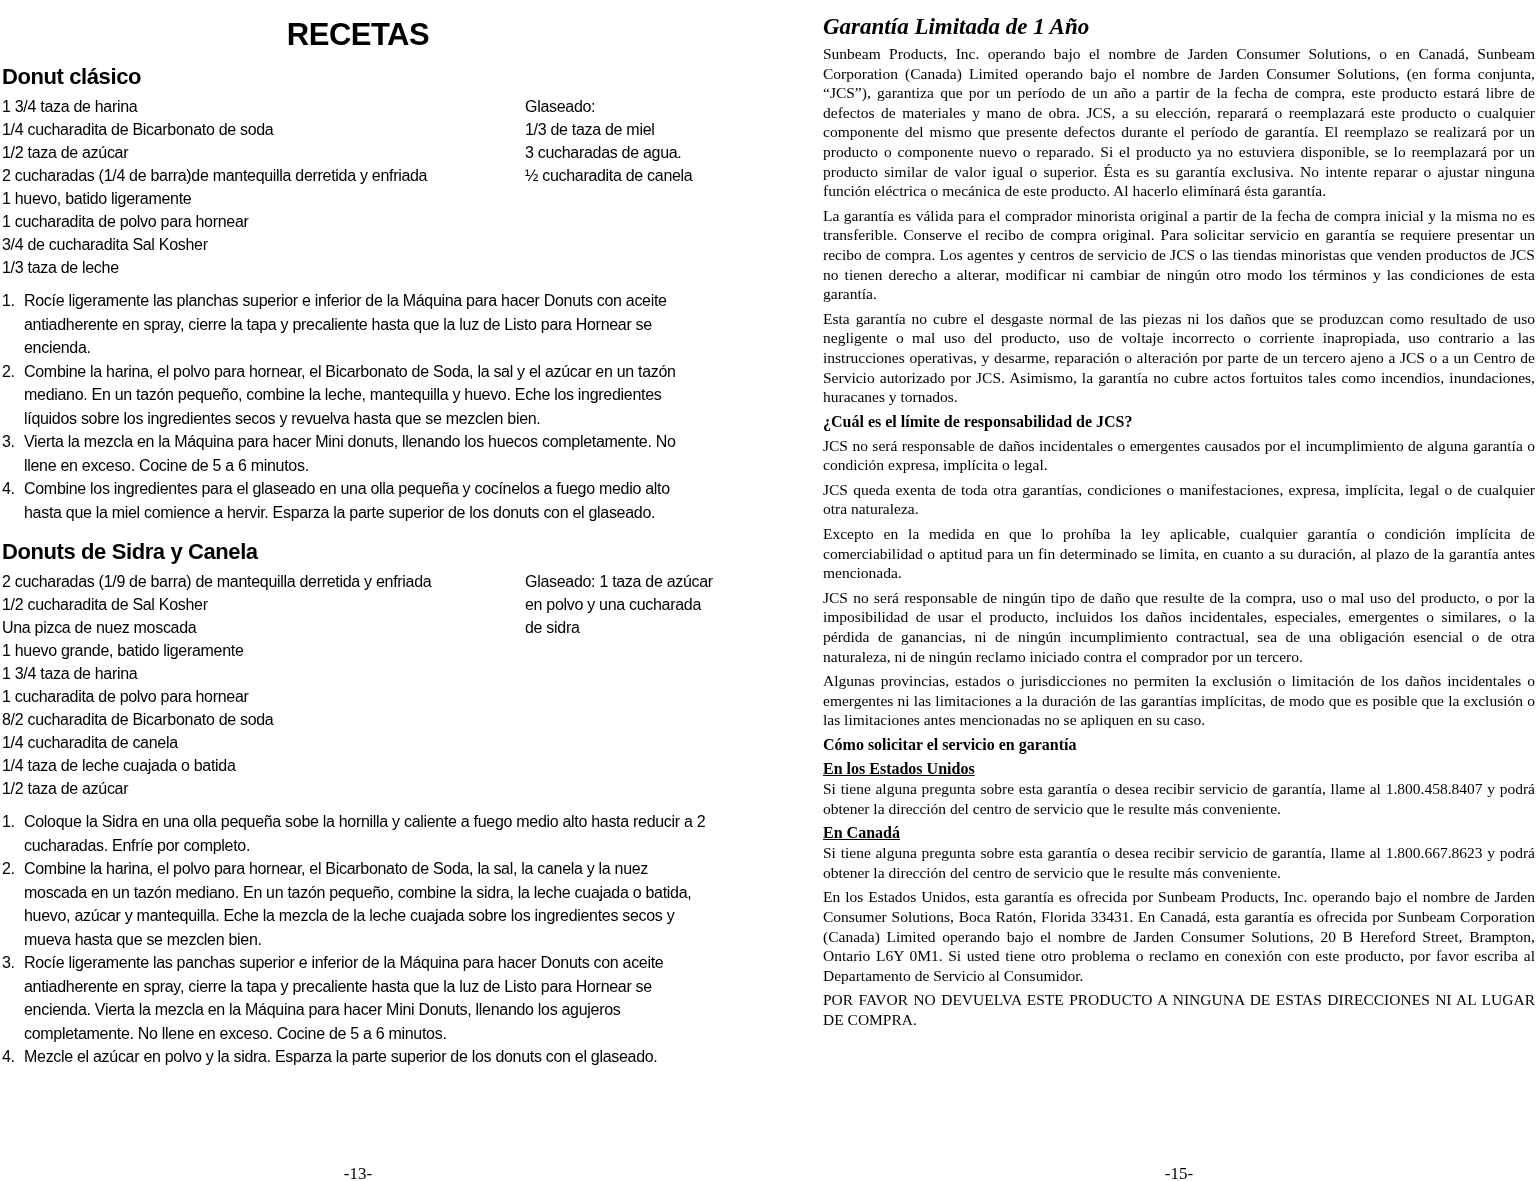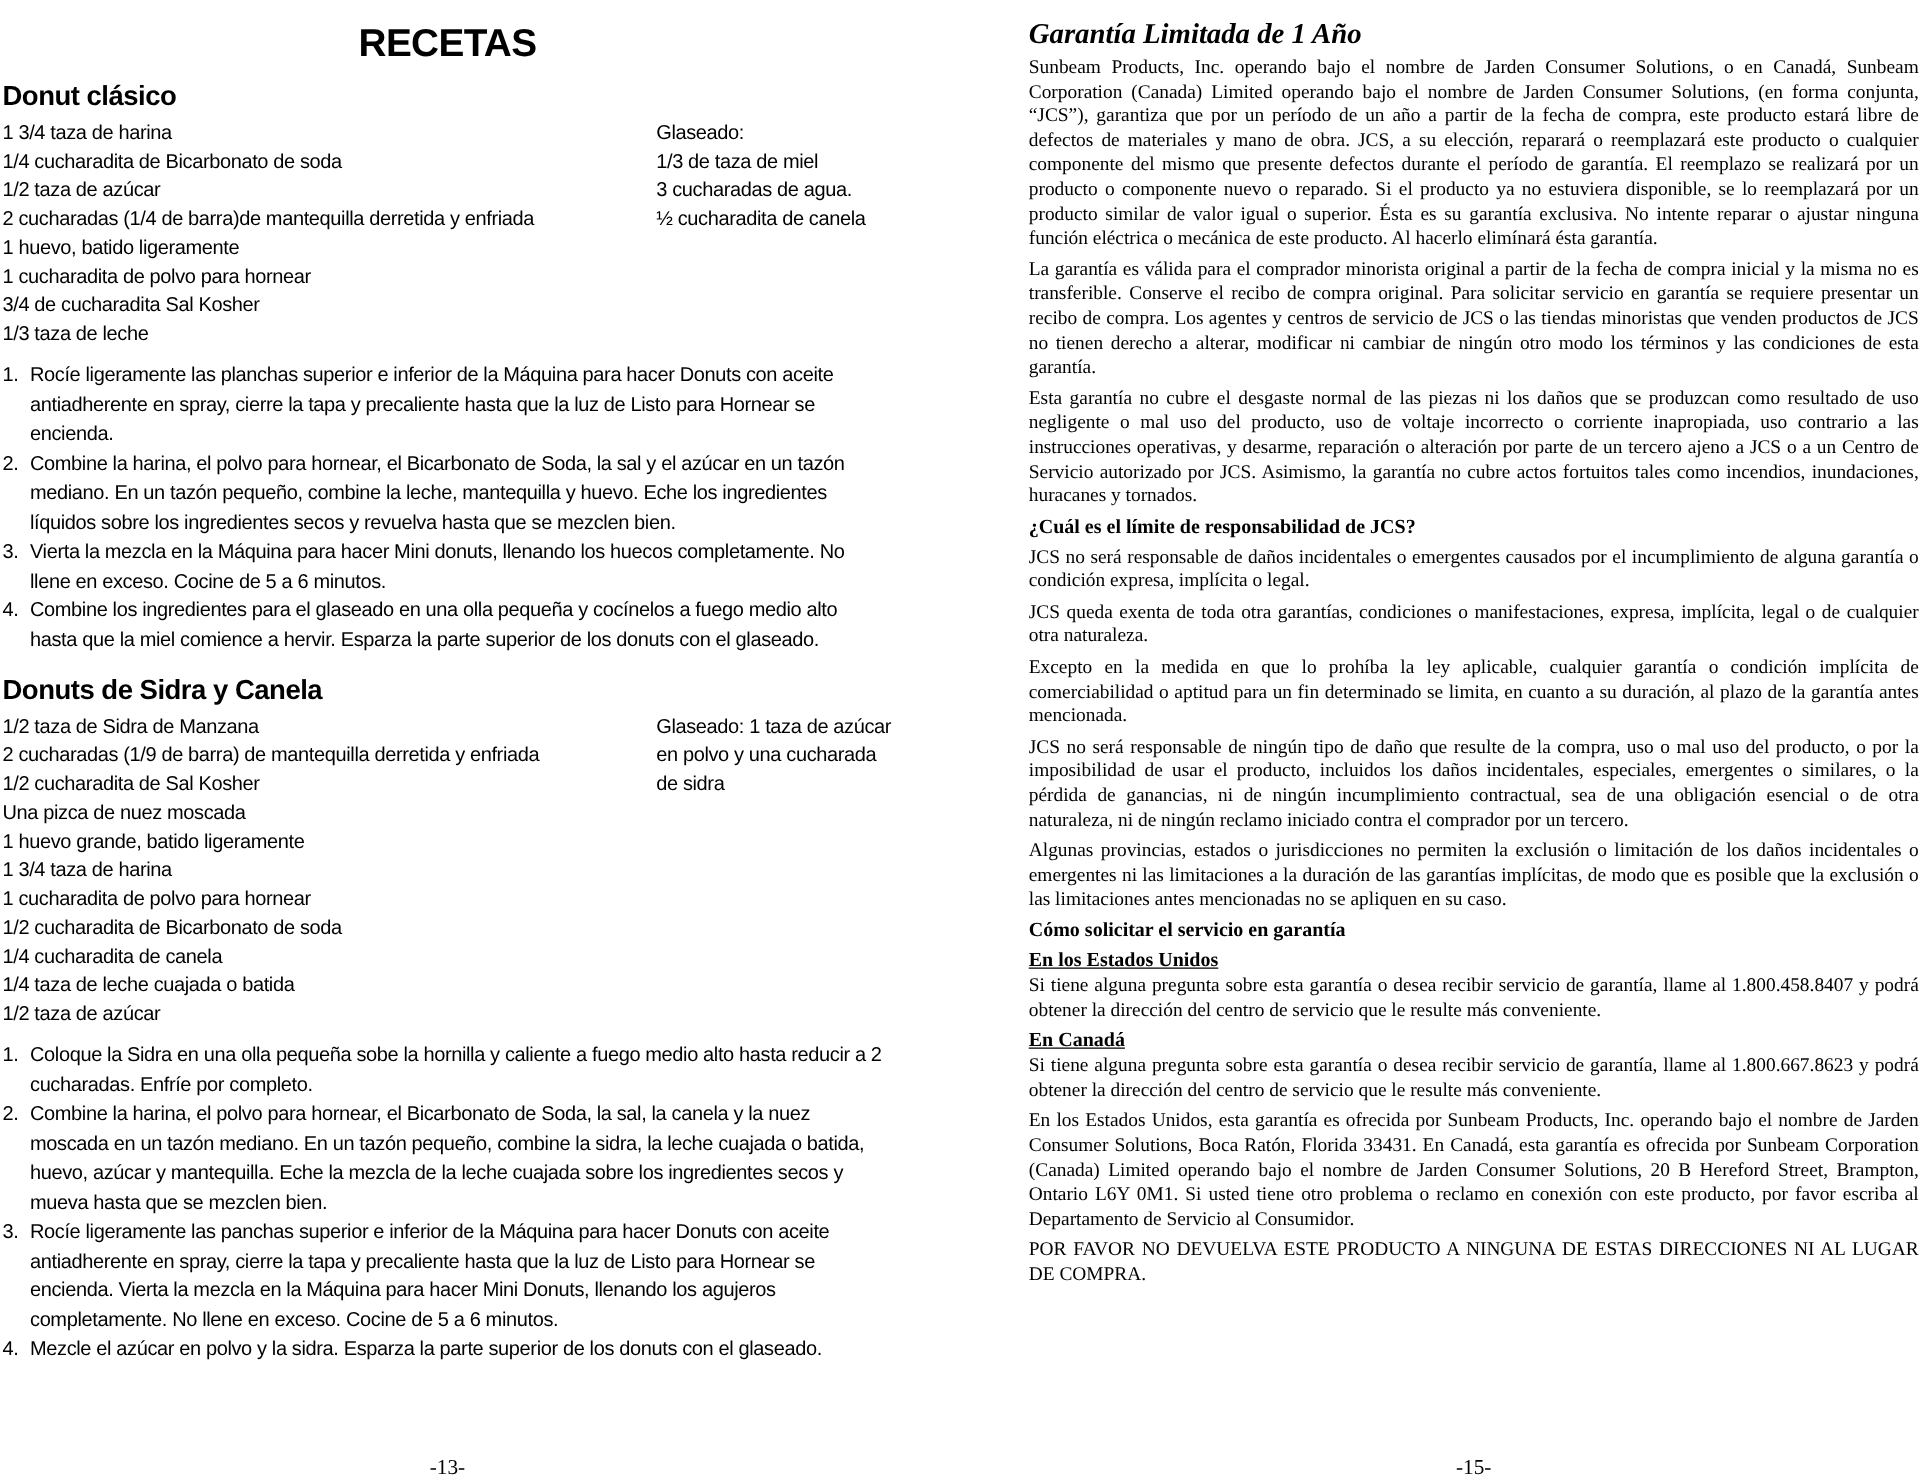--- a/index.html
+++ b/index.html
@@ -95,28 +95,27 @@
           </div>
           <div class="step">
             <span class="step-num">4.</span>
             <span class="step-text">Combine los ingredientes para el glaseado en una olla pequeña y cocínelos a fuego medio alto hasta que la miel comience a hervir. Esparza la parte superior de los donuts con el glaseado.</span>
           </div>
         </div>
       </div>
       <div class="recipe">
         <h2 class="recipe-name">Donuts de Sidra y Canela</h2>
         <div class="ing-wrap">
-          <div class="ing-line">1/2 taza de Sidra de Manzana</div>
           <div class="ing-line">2 cucharadas (1/9 de barra) de mantequilla derretida y enfriada</div>
           <div class="ing-line">1/2 cucharadita de Sal Kosher</div>
           <div class="ing-line">Una pizca de nuez moscada</div>
           <div class="ing-line">1 huevo grande, batido ligeramente</div>
           <div class="ing-line">1 3/4 taza de harina</div>
           <div class="ing-line">1 cucharadita de polvo para hornear</div>
-          <div class="ing-line">1/2 cucharadita de Bicarbonato de soda</div>
+          <div class="ing-line">8/2 cucharadita de Bicarbonato de soda</div>
           <div class="ing-line">1/4 cucharadita de canela</div>
           <div class="ing-line">1/4 taza de leche cuajada o batida</div>
           <div class="ing-line">1/2 taza de azúcar</div>
           <div class="glaze">
             <div class="glaze-line">Glaseado: 1 taza de azúcar</div>
             <div class="glaze-line">en polvo y una cucharada</div>
             <div class="glaze-line">de sidra</div>
           </div>
         </div>
         <div class="steps">

